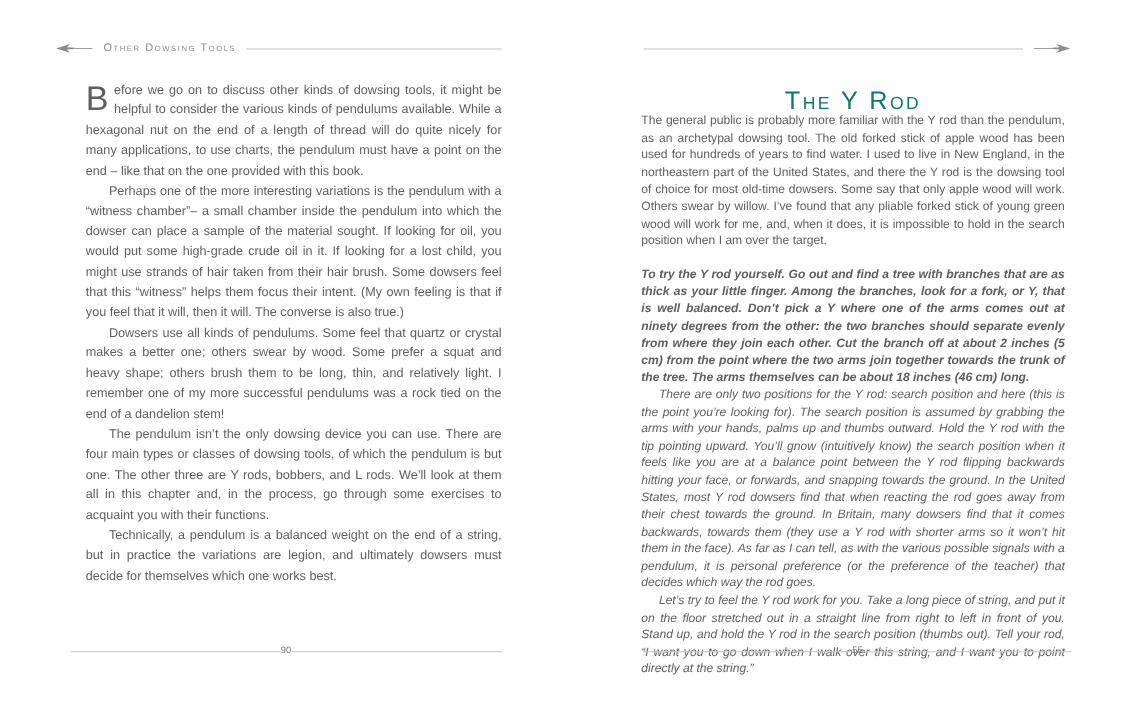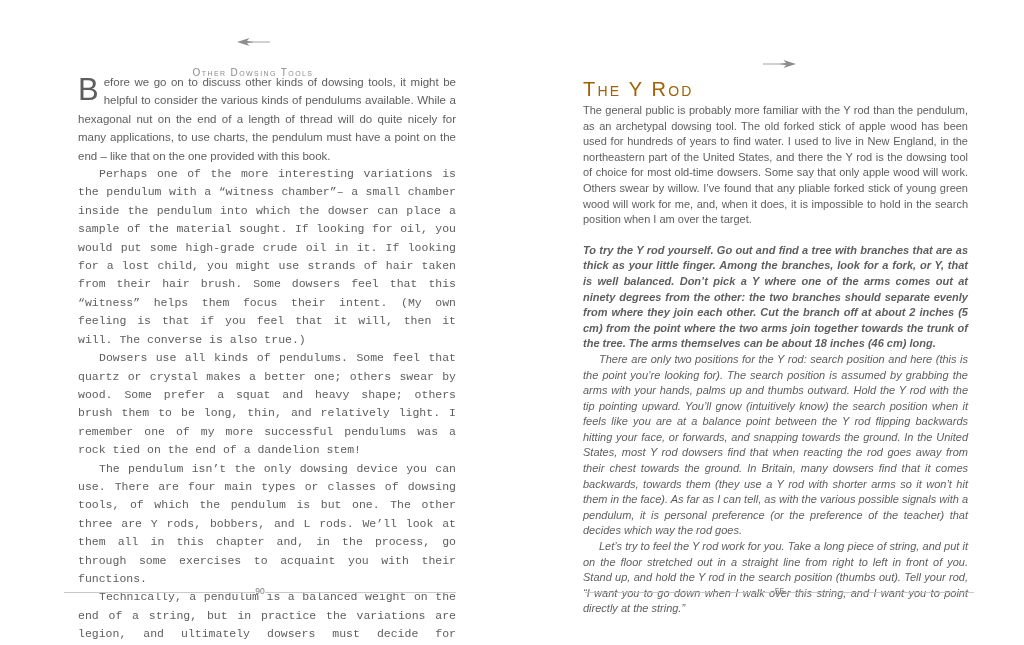--- a/index.html
+++ b/index.html
@@ -7,21 +7,21 @@
     width: 1024px; height: 645px;
     background: #ffffff;
     font-family: "Liberation Sans", sans-serif;
     overflow: hidden;
   }
   .spread { position: relative; width: 1024px; height: 645px; background: #fff; }
 
   
   .running-head {
     position: absolute; top: 37px; height: 14px;
-    display: flex; align-items: center; gap: 21px; flex-direction: column;
+    display: flex; align-items: center; gap: 9px;
   }
   .running-head.left  { left: 50px;  width: 406px; }
   .running-head.right { left: 585px; width: 389px; }
   .rh-label {
     font-variant: small-caps;
     font-size: 10px; letter-spacing: 1.4px;
     color: #8b8b8b; white-space: nowrap;
     transform: translateY(-1px);
   }
   .rh-rule { flex: 1; height: 0; border-top: 1px solid #c9c9c9; }
@@ -30,41 +30,41 @@
 
   
   .body-col { position: absolute; text-align: justify; color: #5e5e5e; }
   .body-col p { margin: 0; }
 
   .left-col  { left: 78px;  top: 73px;  width: 378px;
                font-size: 11.5px; line-height: 18.4px; }
   .right-col { left: 583px; top: 103px; width: 385px;
                font-size: 11px; line-height: 15.6px; }
 
-  .indent { text-indent: 21px; font-family: Liberation Mono, monospace; }
+  .indent { text-indent: 21px; }
   .indent-sm { text-indent: 16px; }
   .italic { font-style: italic; }
   .gap-above { margin-top: 15px !important; font-weight: bold; }
   .right-col b { font-weight: normal; }
 
   .dropcap {
     float: left;
     font-size: 31px; line-height: 32px;
     padding: 1px 5px 0 0;
     color: #5e5e5e;
   }
 
   
   .section-heading {
     position: absolute; left: 583px; top: 78px; width: 385px;
-    margin: 0; text-align: left;
+    margin: 0; text-align: center;
     font-family: "Liberation Sans", sans-serif;
     font-variant: small-caps; font-weight: normal;
-    font-size: 20px; letter-spacing: 2.2px;
-    color: #a16207;
+    font-size: 23px; letter-spacing: 2.2px;
+    color: #0f766e;
   }
 
   
   .folio {
     position: absolute; top: 586px; height: 12px;
     display: flex; align-items: center; 
   }
   .folio.left  { left: 64px;  width: 392px; }
   .folio.right { left: 585px; width: 389px; }
   .folio-rule { flex: 1; height: 0; border-top: 1px solid #c9c9c9; }

